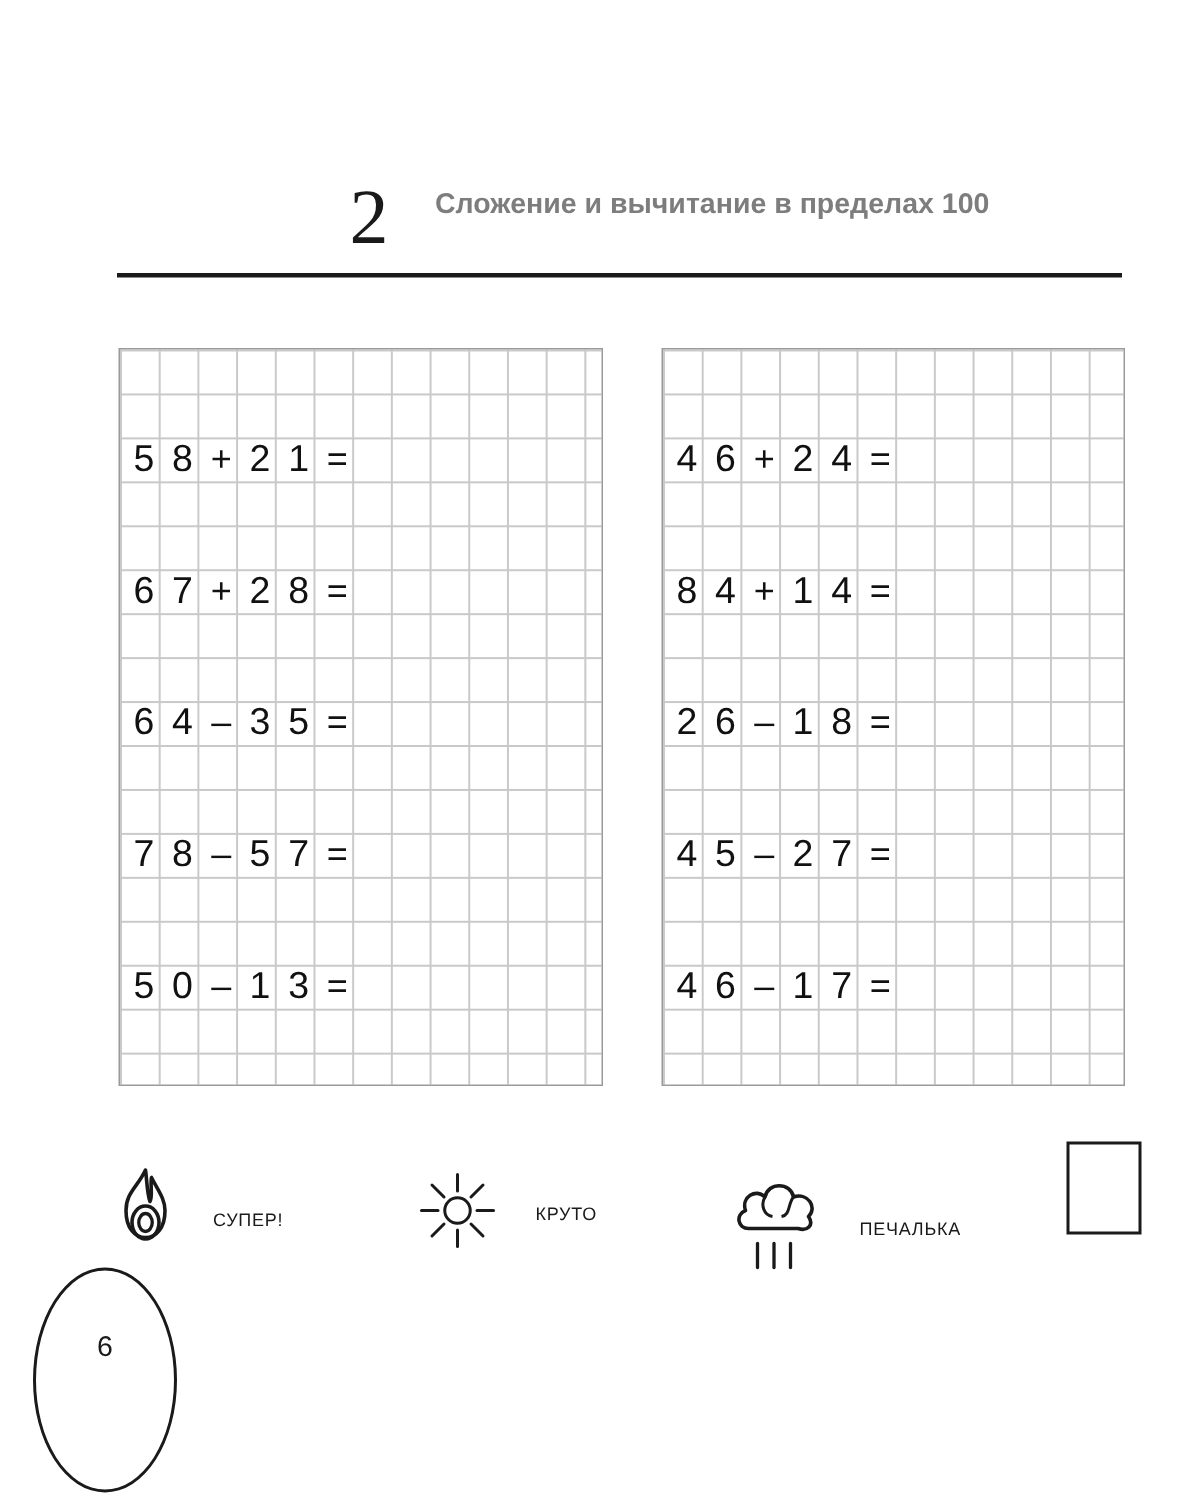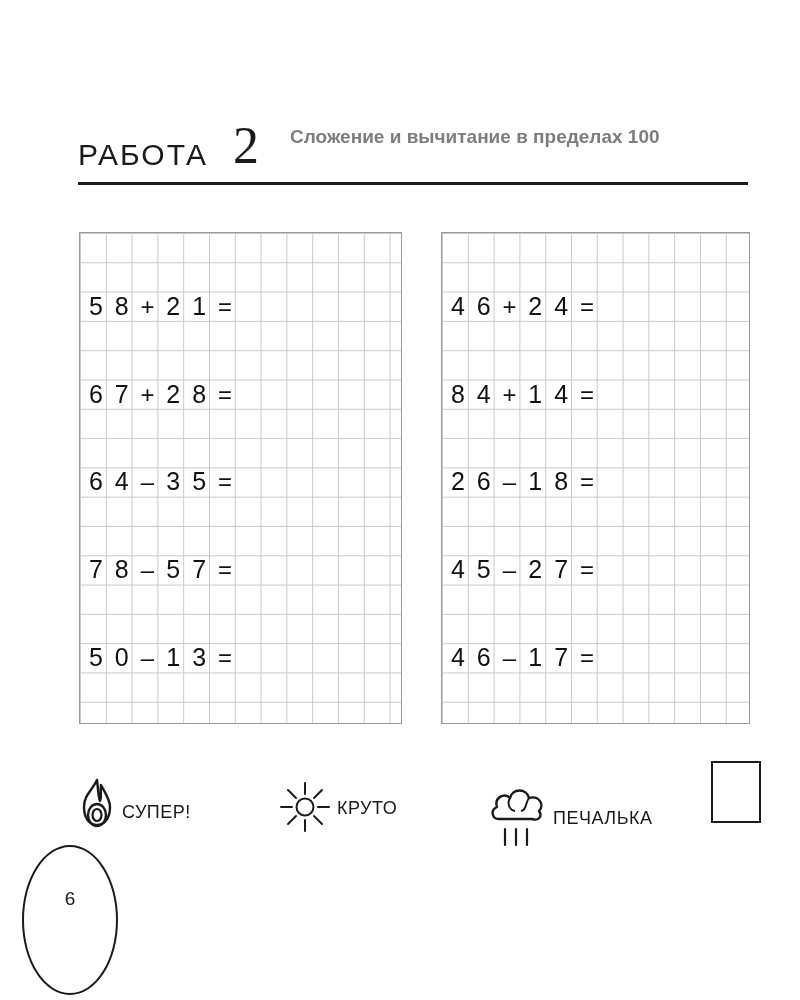--- a/index.html
+++ b/index.html
@@ -112,24 +112,24 @@
     top: 755px;
     width: 700px;
     height: 110px;
   }
   .fb-item {
     position: absolute;
     display: flex;
     align-items: center;
   }
   .fb-label {
-    font-size: 18px;
+    font-size: 12px;
     letter-spacing: 0.5px;
     color: #1a1a1a;
-    margin-left: 4px;
+    margin-left: 24px;
     white-space: nowrap;
   }
   #fb-super  { left: 6px;   top: 22px; }
   #fb-cool   { left: 207px; top: 22px; align-items: center; }
   #fb-sad    { left: 417px; top: 22px; }
   #fb-box {
     position: absolute;
     left: 641px;
     top: 6px;
     width: 46px;
@@ -157,21 +157,20 @@
     width: 96px;
     text-align: center;
     font-size: 19px;
     color: #1a1a1a;
   }
 </style>
 </head>
 <body>
 
 <div id="header">
-  <div id="work-label">РАБОТА</div>
   <div id="work-number">2</div>
   <div id="topic">Сложение и вычитание в пределах 100</div>
   <div id="header-rule"></div>
 </div>
 
 <div id="grid-left" class="grid-block">
   <div class="task-row" style="left:0; top:58.6px; width:100%;">
     <span class="d">5</span>
     <span class="d">8</span>
     <span class="op">+</span>

